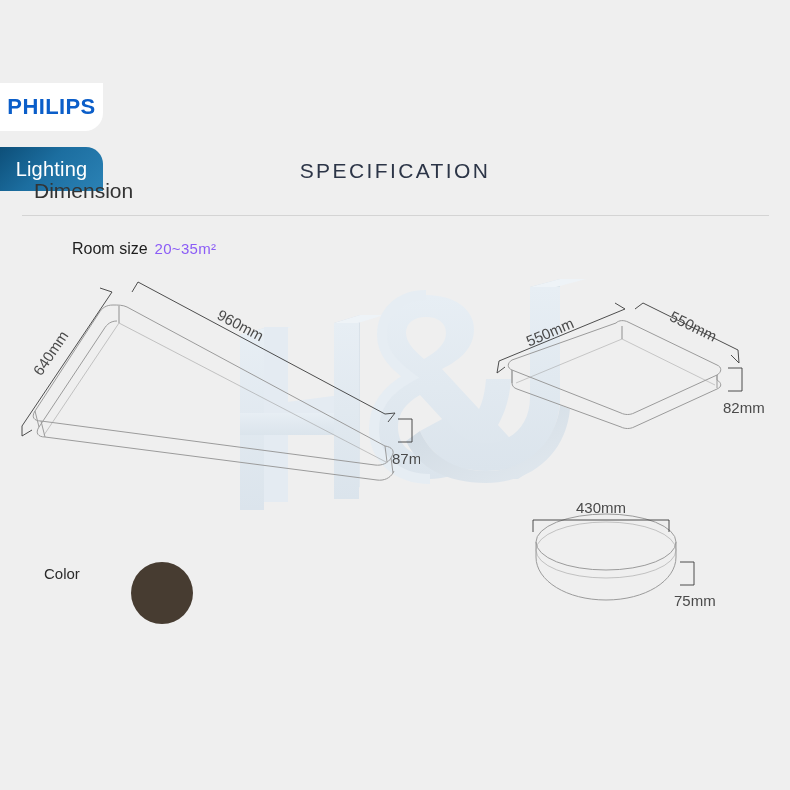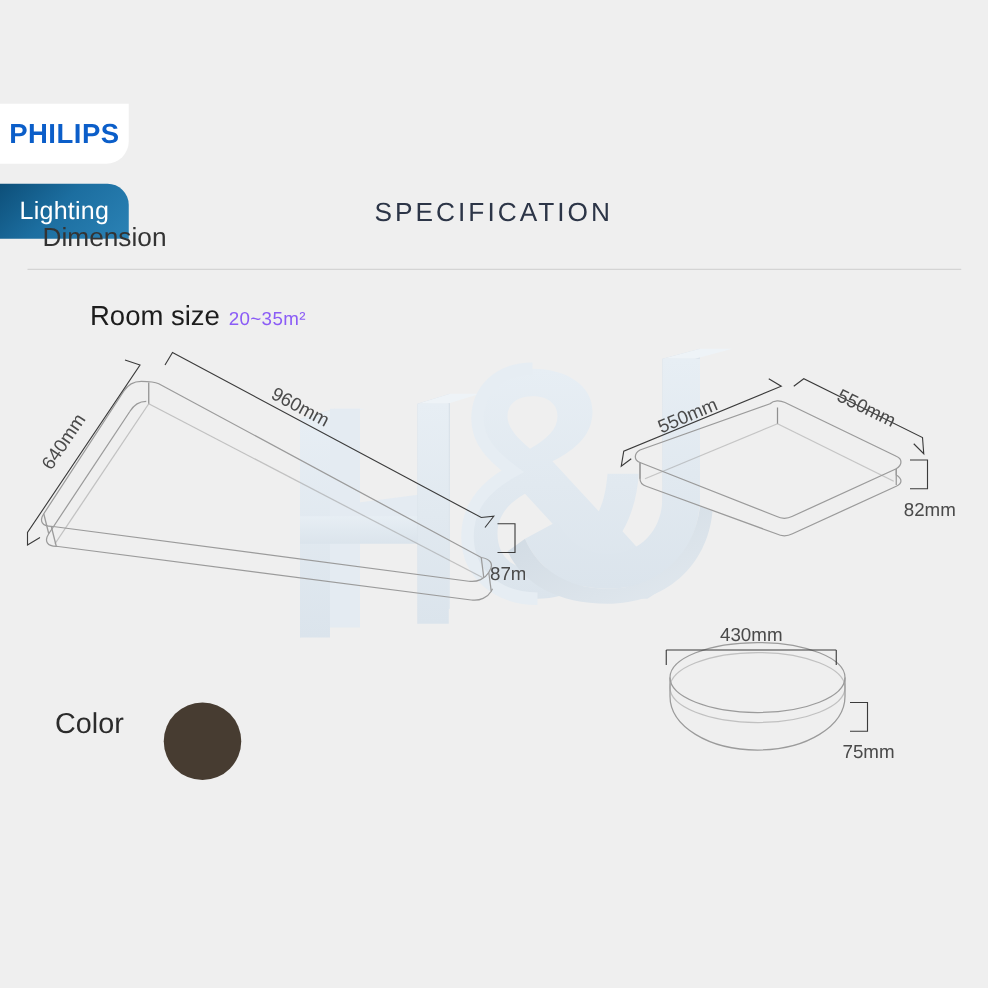--- a/index.html
+++ b/index.html
@@ -107,21 +107,21 @@
     pointer-events: none;
   }
 
   
   .roomsize {
     position: absolute;
     white-space: nowrap;
     font-family: "Liberation Sans", sans-serif;
   }
   .roomsize .rs-label {
-    font-size: 22px;
+    font-size: 16px;
     color: #1d1d1d;
   }
   .roomsize .rs-value {
     font-size: 15px;
     color: #8b5cf6;
     margin-left: 7px;
     letter-spacing: 0.3px;
   }
   #roomsize-1 { left: 72px;  top: 240px; }
   #roomsize-2 { left: 521px; top: 240px; }
@@ -147,21 +147,21 @@
     stroke: #9b9b9b;
     stroke-width: 1;
     fill: none;
   }
 
   
   #color-label {
     position: absolute;
     left: 44px;
     top: 565px;
-    font-size: 23px;
+    font-size: 15px;
     color: #2b2b2b;
     font-family: "Liberation Sans", sans-serif;
   }
   #color-swatch {
     position: absolute;
     left: 131px;
     top: 562px;
     width: 62px;
     height: 62px;
     border-radius: 50%;

